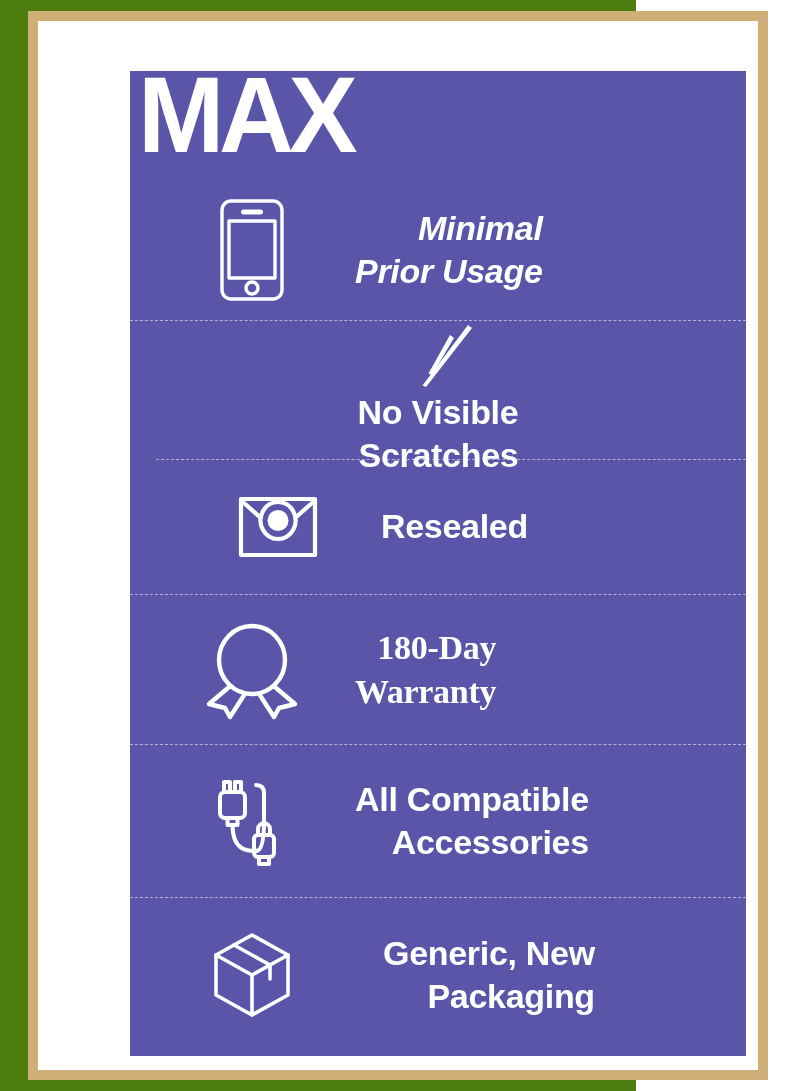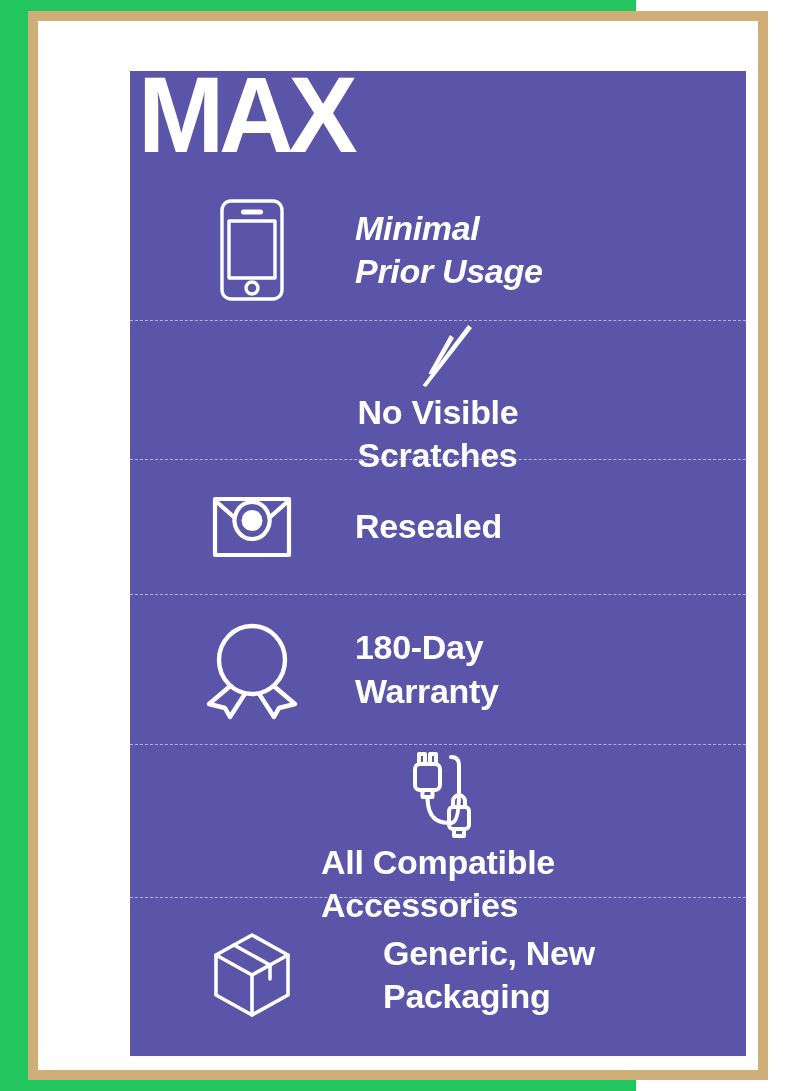--- a/index.html
+++ b/index.html
@@ -4,21 +4,22 @@
 <style>
   html,body{margin:0;padding:0;}
   body{
     width:800px;height:1091px;
     background:#ffffff;
     font-family:"Liberation Sans","DejaVu Sans",sans-serif;
     overflow:hidden;
   }
   .poster{
     position:absolute;left:0;top:0;width:636px;height:1091px;
-    background:#22c55e;
+    background:#4d7c0f;
+    text-align:right;
   }
   
   .gold-frame{
     position:absolute;
     left:28px;top:11px;
     width:740px;height:1069px;
     box-sizing:border-box;
     border:10px solid #cfae77;
     background:#ffffff;
   }
@@ -58,23 +59,23 @@
     position:relative;
     display:flex;
     align-items:center;
     box-sizing:border-box;
   }
   .row + .row{
     border-top:1px dashed rgba(255,255,255,.55);
   }
   .r1{height:140px;font-style:italic;}
   .r2{height:139px;flex-direction:column;}
-  .r3{height:135px;}
-  .r4{height:150px;}
-  .r5{height:153px;flex-direction:column;}
+  .r3{height:135px;margin-left:26px;}
+  .r4{height:150px;font-family:Liberation Serif, serif;}
+  .r5{height:153px;}
   .r6{height:155px;gap:28px;}
 
   .icon-cell{
     width:225px;
     min-width:225px;
     display:flex;
     align-items:center;
     justify-content:center;
     padding-left:18px;
     box-sizing:border-box;

